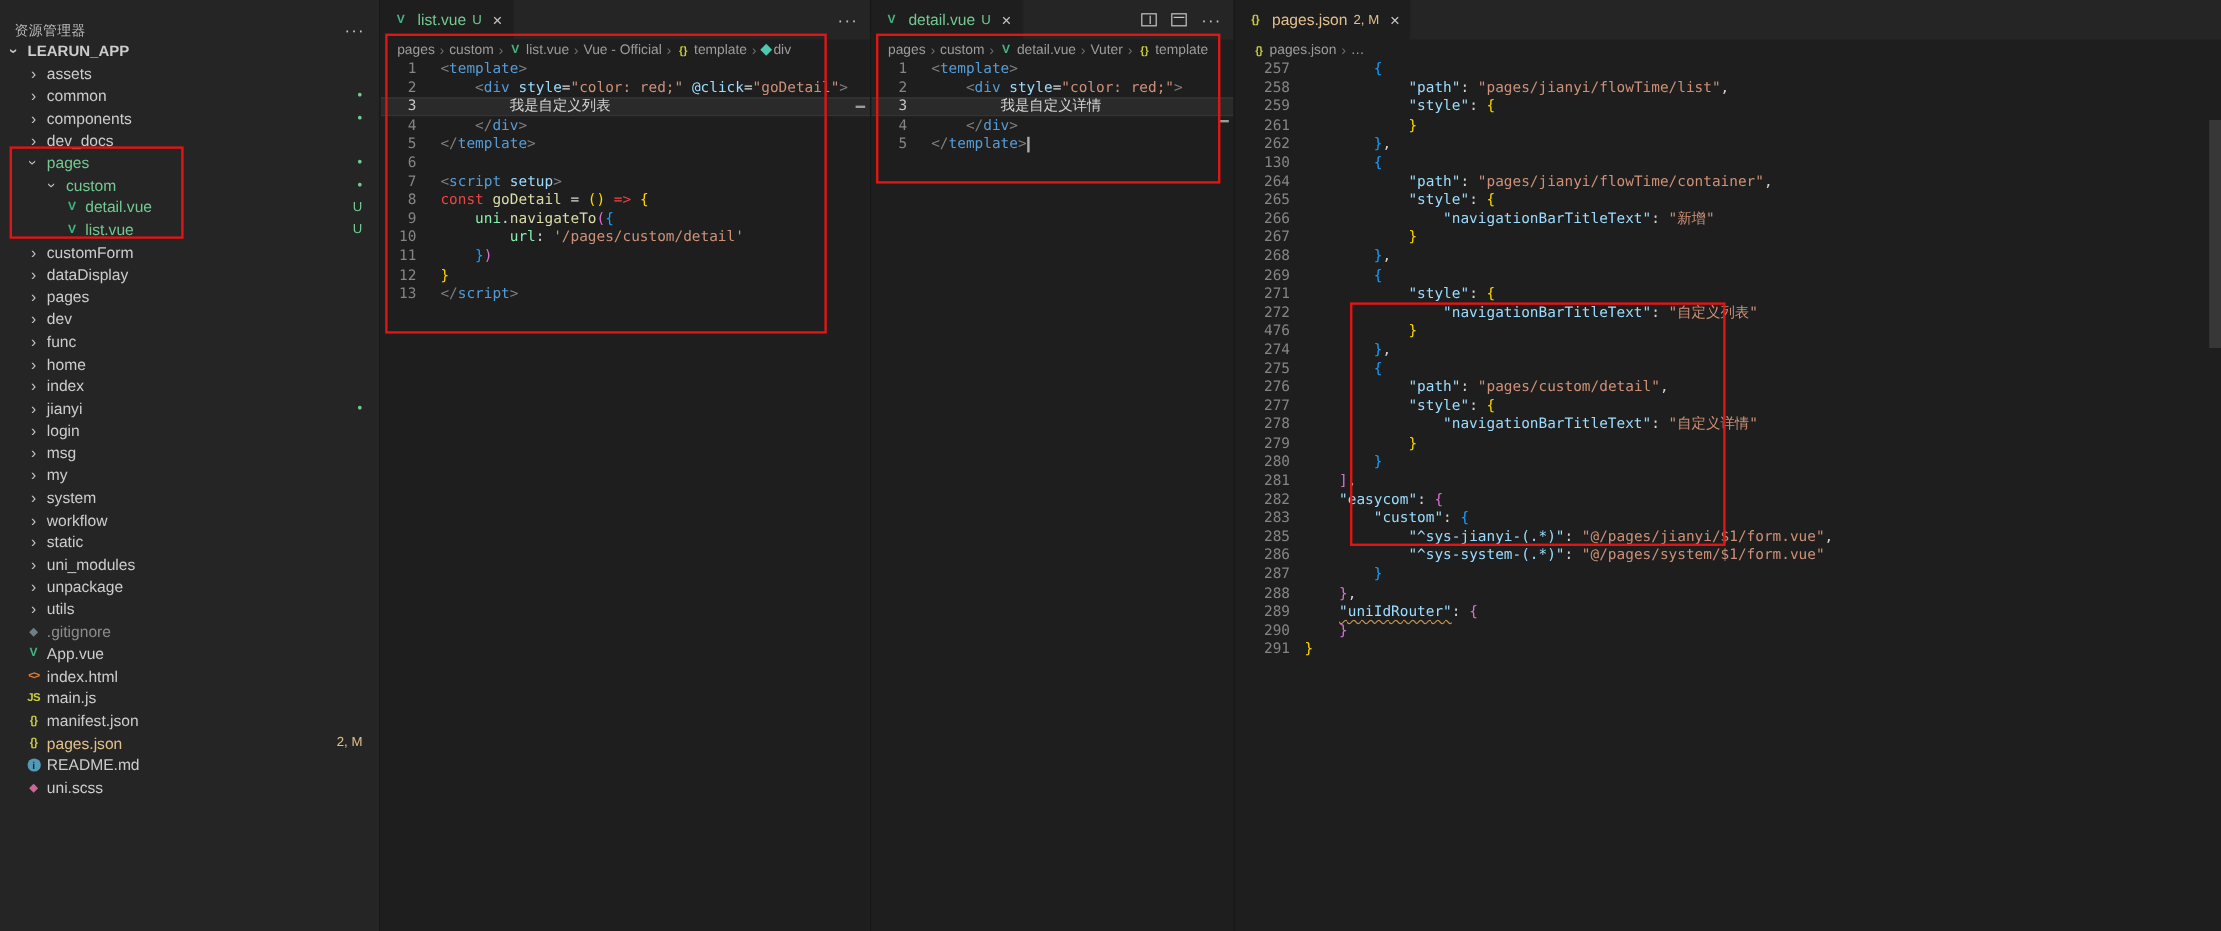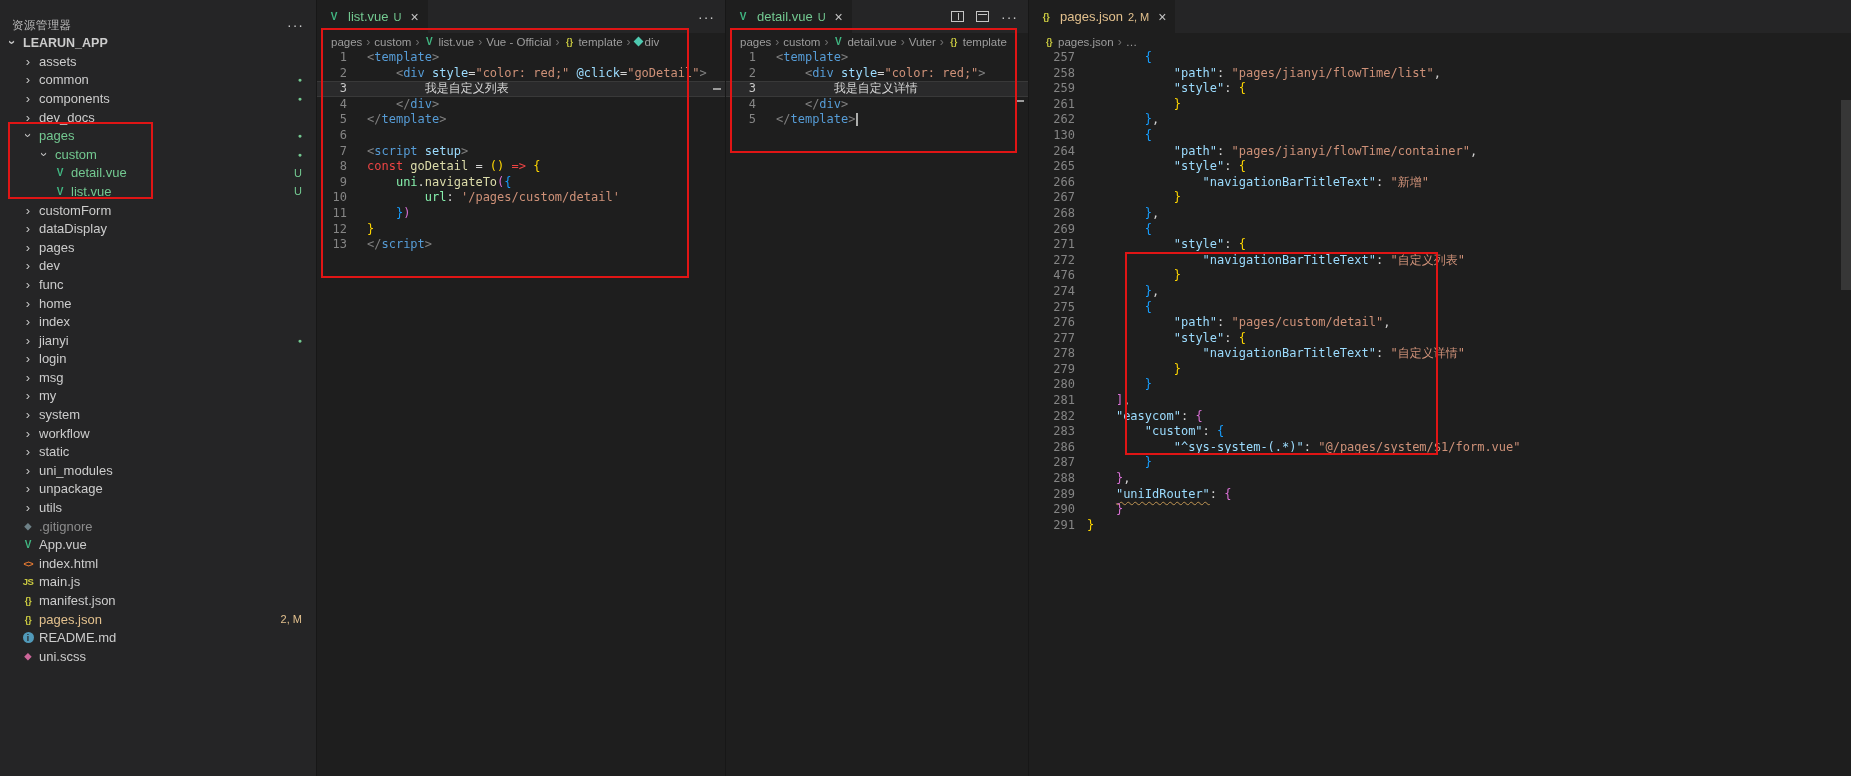--- a/index.html
+++ b/index.html
@@ -423,20 +423,21 @@
           <div class="cl"><span class="ln">274</span><span class="lc"><span class="c-txt">        </span><span class="c-b3">}</span><span class="c-op">,</span></span></div>
           <div class="cl"><span class="ln">275</span><span class="lc"><span class="c-txt">        </span><span class="c-b3">{</span></span></div>
           <div class="cl"><span class="ln">276</span><span class="lc"><span class="c-txt">            </span><span class="c-key">"path"</span><span class="c-op">:</span><span class="c-txt"> </span><span class="c-str">"pages/custom/detail"</span><span class="c-op">,</span></span></div>
           <div class="cl"><span class="ln">277</span><span class="lc"><span class="c-txt">            </span><span class="c-key">"style"</span><span class="c-op">:</span><span class="c-txt"> </span><span class="c-b1">{</span></span></div>
           <div class="cl"><span class="ln">278</span><span class="lc"><span class="c-txt">                </span><span class="c-key">"navigationBarTitleText"</span><span class="c-op">:</span><span class="c-txt"> </span><span class="c-str">"自定义详情"</span></span></div>
           <div class="cl"><span class="ln">279</span><span class="lc"><span class="c-txt">            </span><span class="c-b1">}</span></span></div>
           <div class="cl"><span class="ln">280</span><span class="lc"><span class="c-txt">        </span><span class="c-b3">}</span></span></div>
           <div class="cl"><span class="ln">281</span><span class="lc"><span class="c-txt">    </span><span class="c-b2">]</span><span class="c-op">,</span></span></div>
           <div class="cl"><span class="ln">282</span><span class="lc"><span class="c-txt">    </span><span class="c-key">"easycom"</span><span class="c-op">:</span><span class="c-txt"> </span><span class="c-b2">{</span></span></div>
           <div class="cl"><span class="ln">283</span><span class="lc"><span class="c-txt">        </span><span class="c-key">"custom"</span><span class="c-op">:</span><span class="c-txt"> </span><span class="c-b3">{</span></span></div>
+          <div class="cl"><span class="ln">285</span><span class="lc"><span class="c-txt">            </span><span class="c-key">"^sys-jianyi-(.*)"</span><span class="c-op">:</span><span class="c-txt"> </span><span class="c-str">"@/pages/jianyi/$1/form.vue"</span><span class="c-op">,</span></span></div>
           <div class="cl"><span class="ln">286</span><span class="lc"><span class="c-txt">            </span><span class="c-key">"^sys-system-(.*)"</span><span class="c-op">:</span><span class="c-txt"> </span><span class="c-str">"@/pages/system/$1/form.vue"</span></span></div>
           <div class="cl"><span class="ln">287</span><span class="lc"><span class="c-txt">        </span><span class="c-b3">}</span></span></div>
           <div class="cl"><span class="ln">288</span><span class="lc"><span class="c-txt">    </span><span class="c-b2">}</span><span class="c-op">,</span></span></div>
           <div class="cl"><span class="ln">289</span><span class="lc"><span class="c-txt">    </span><span class="c-warn">"uniIdRouter"</span><span class="c-op">:</span><span class="c-txt"> </span><span class="c-b2">{</span></span></div>
           <div class="cl"><span class="ln">290</span><span class="lc"><span class="c-txt">    </span><span class="c-b2">}</span></span></div>
           <div class="cl"><span class="ln">291</span><span class="lc"><span class="c-b1">}</span></span></div>
         </div>
       <div class="vscroll" style="top:50px"></div>
     </div>
   </section>

